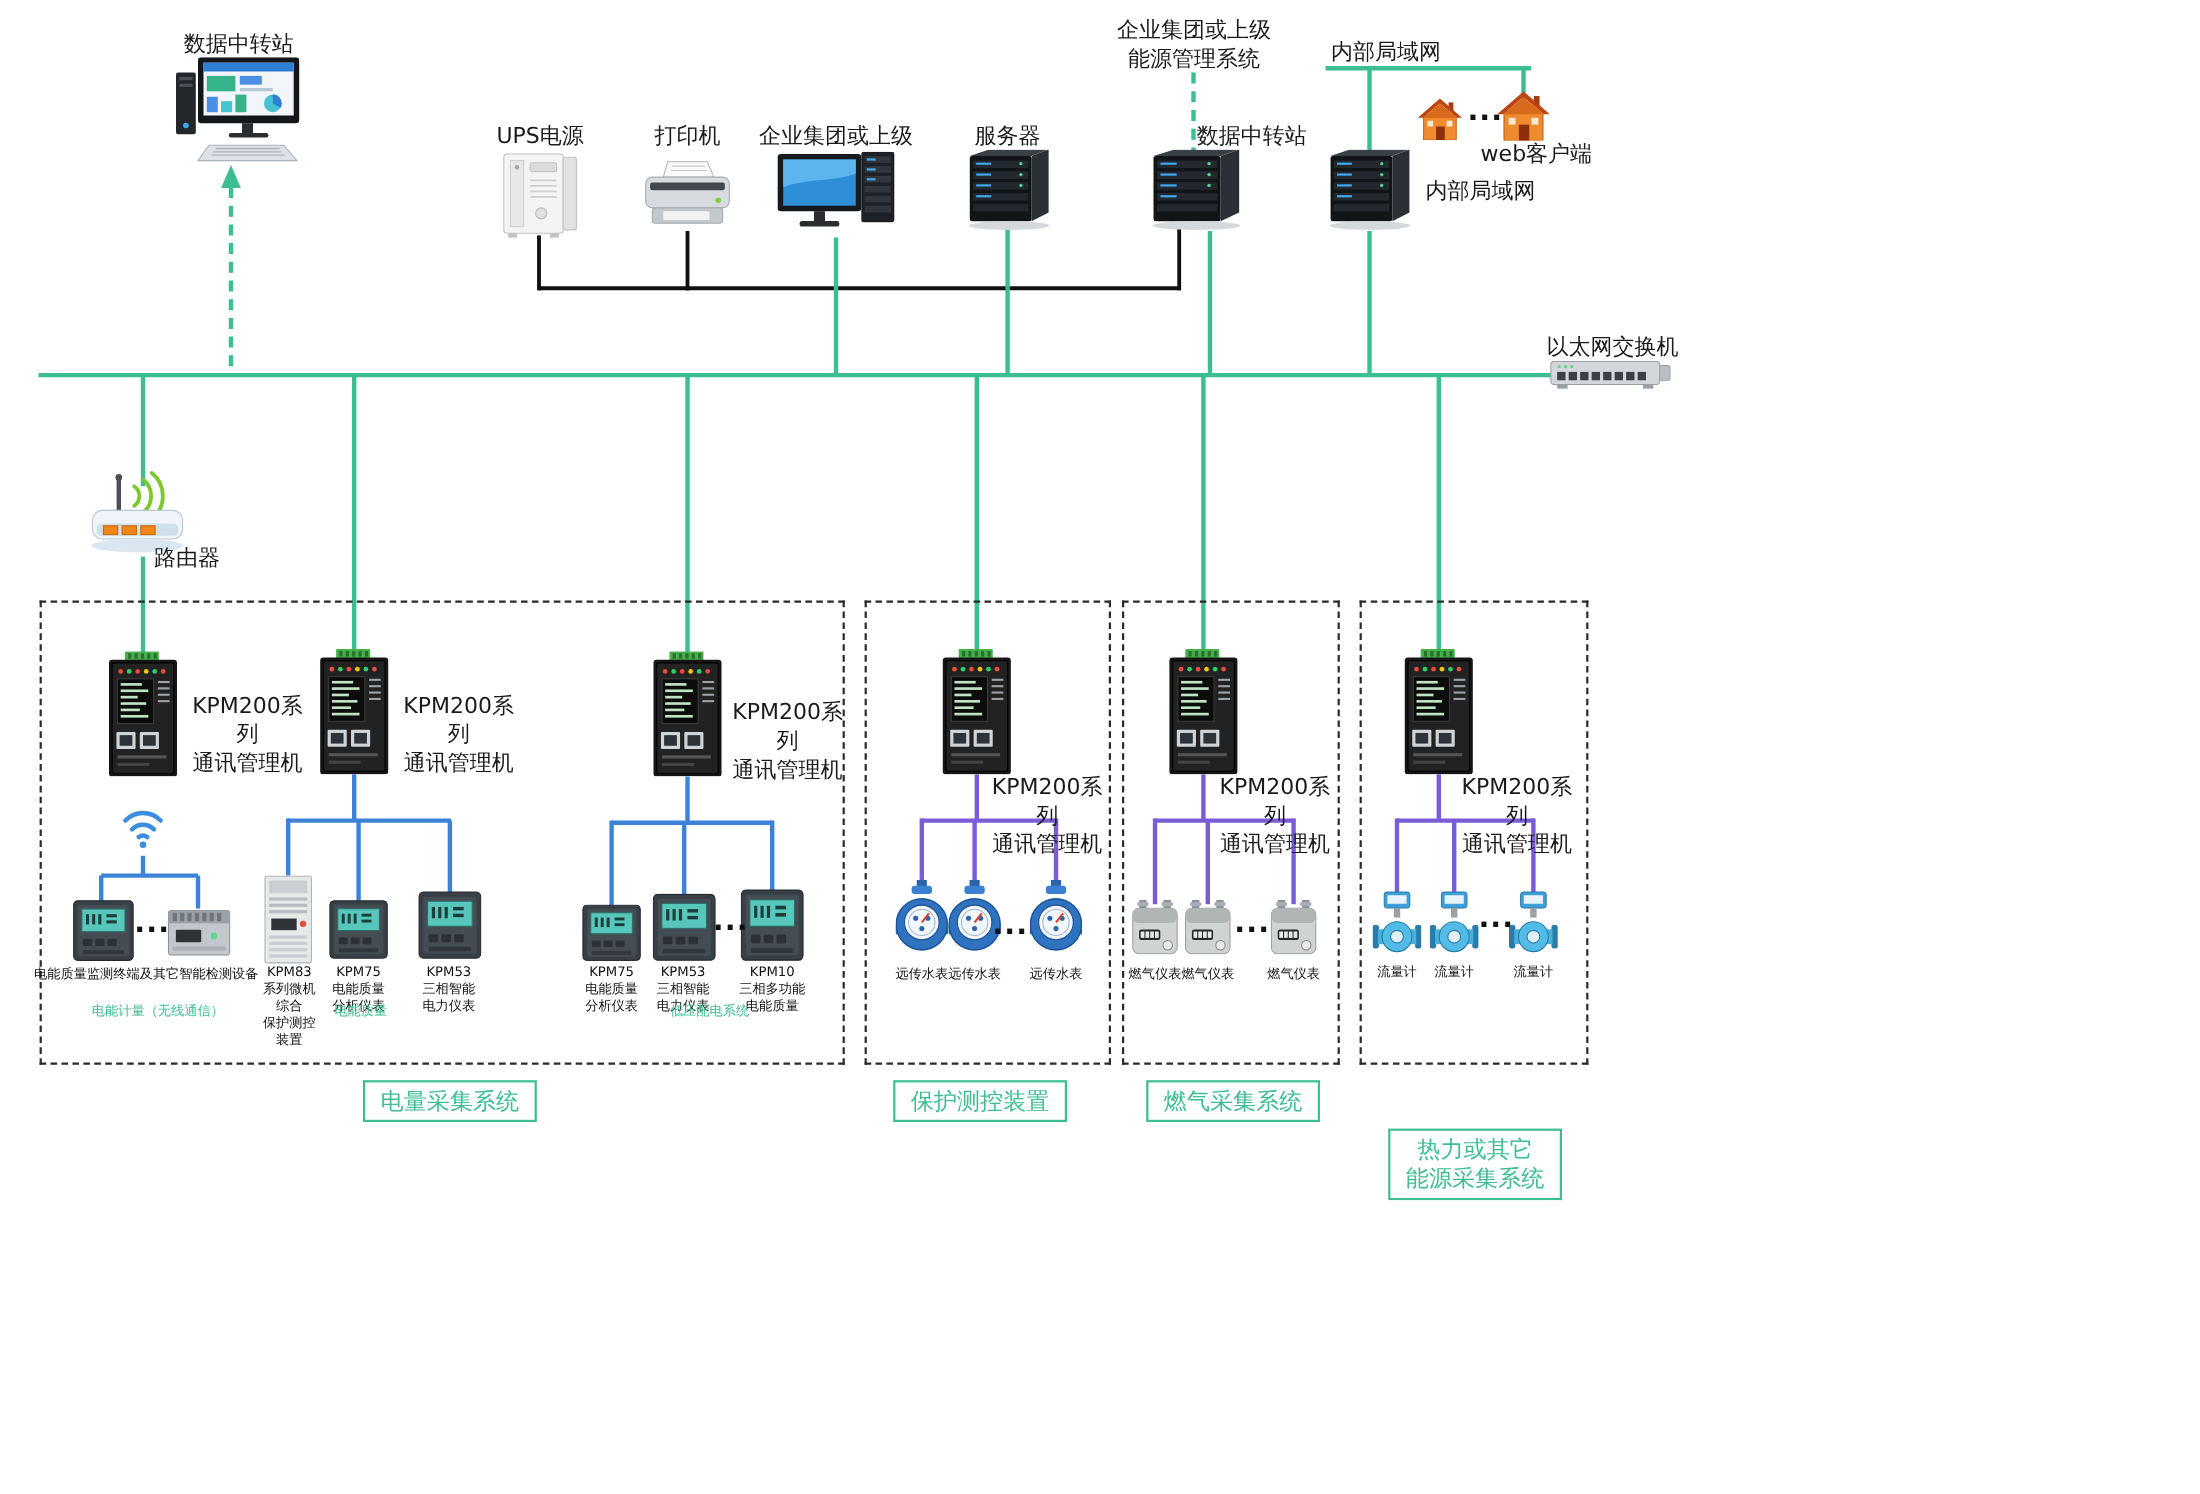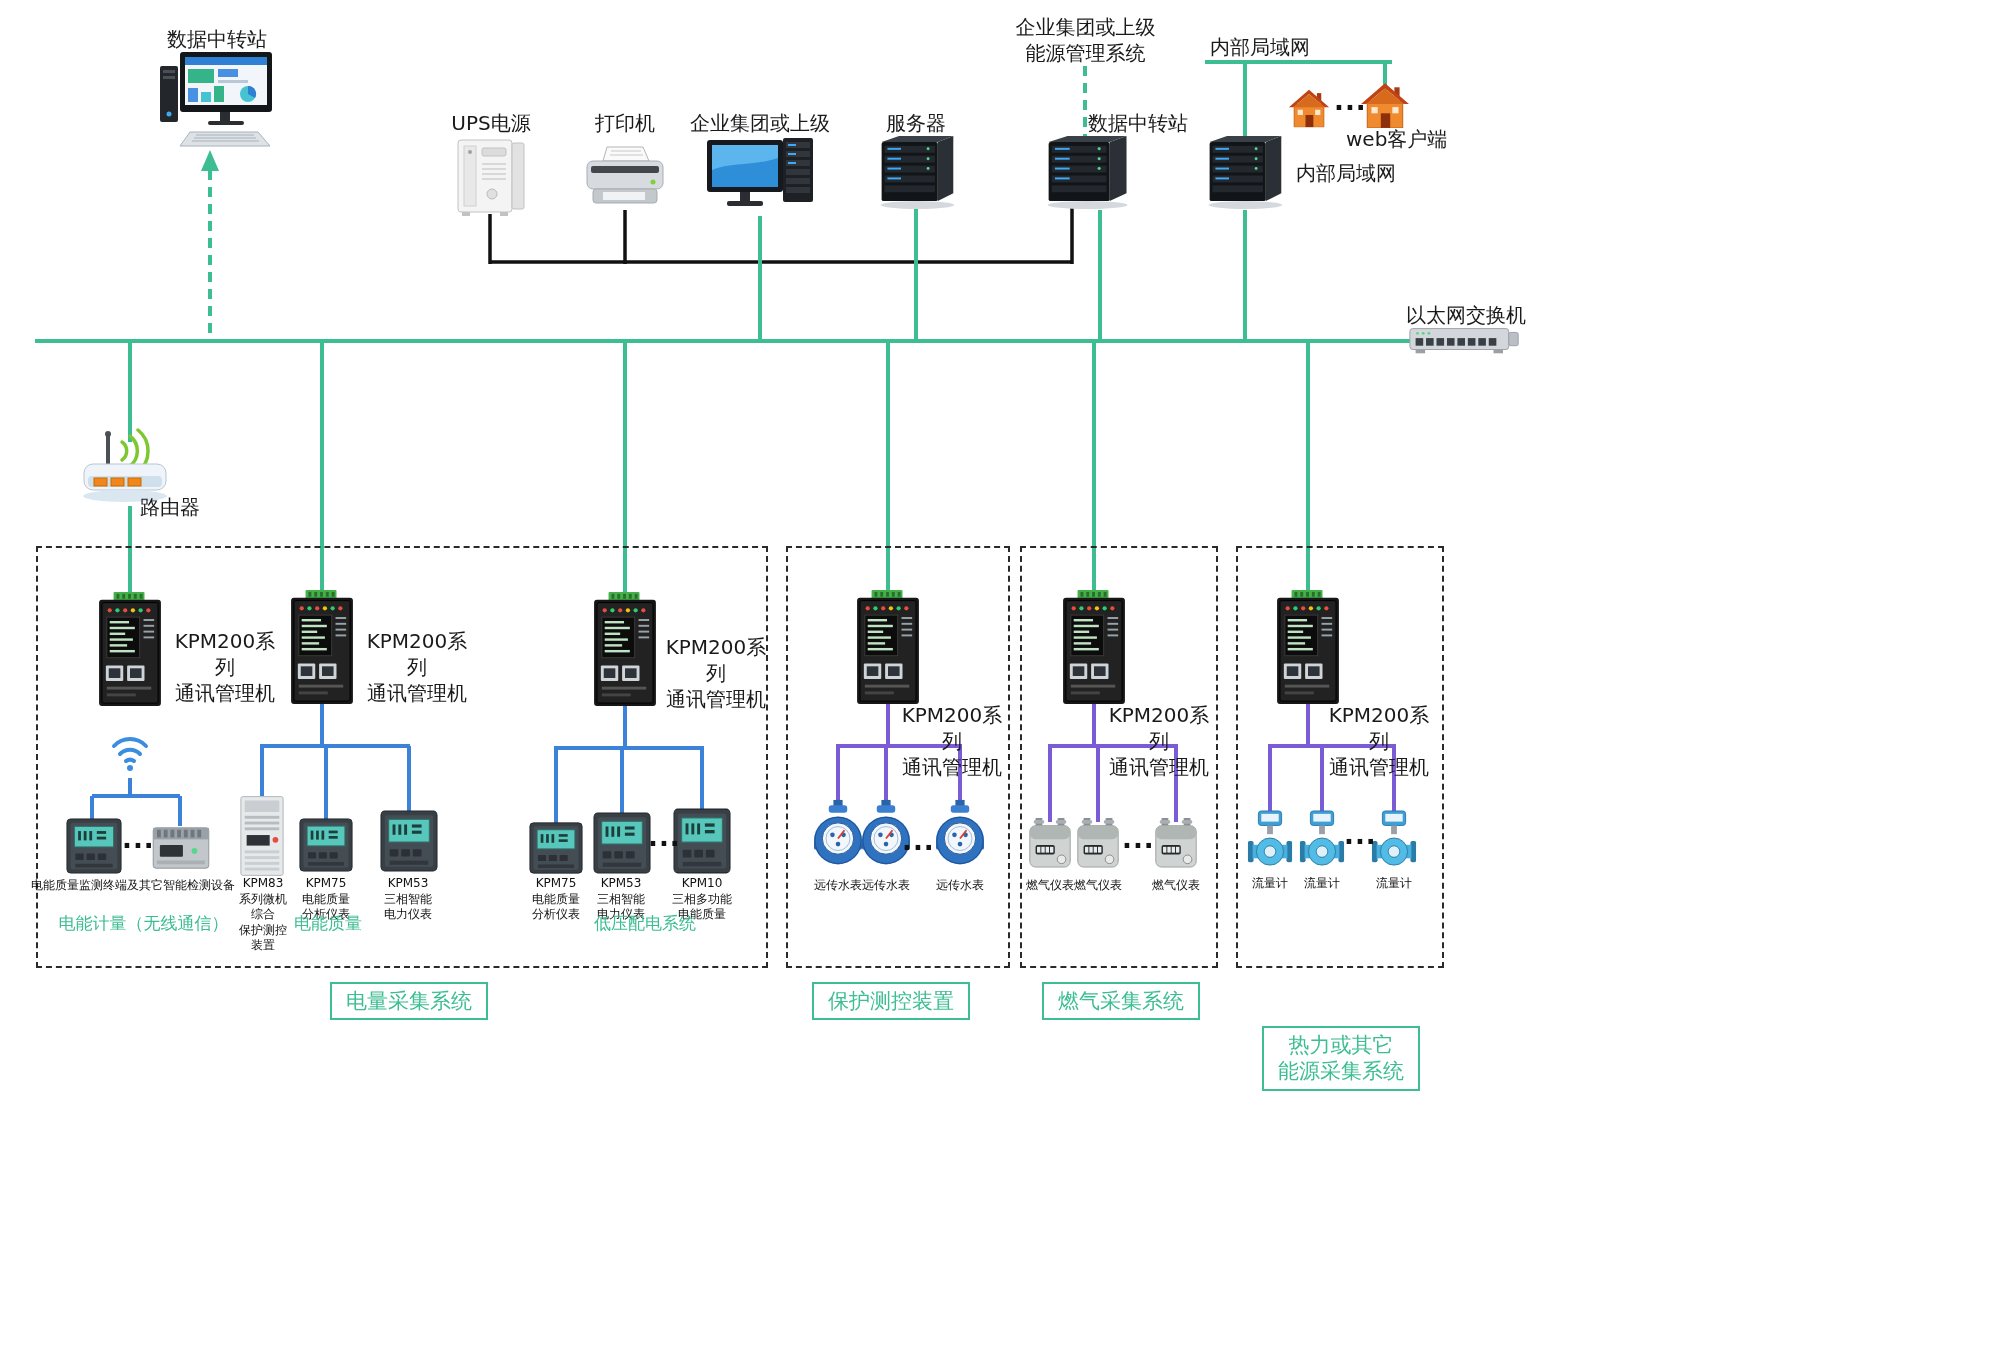--- a/index.html
+++ b/index.html
@@ -9,21 +9,21 @@
   .g{stroke:#3cbd92;stroke-width:4;fill:none;}
   .k{stroke:#111;stroke-width:3.5;fill:none;}
   .b{stroke:#3b82d8;stroke-width:4;fill:none;}
   .p{stroke:#7a5cd6;stroke-width:4;fill:none;}
   .dash{stroke-dasharray:10 7;}
   .dev{position:absolute;}
   .dev svg{display:block;width:100%;height:100%;}
   .lbl{position:absolute;font-size:20px;line-height:1.3;text-align:center;white-space:pre-line;}
   .lbl-left{text-align:left;}
   .cap{position:absolute;font-size:12px;line-height:1.3;text-align:center;white-space:pre-line;color:#111;}
-  .sub{position:absolute;font-size:17px;line-height:1.3;text-align:center;color:#3cbd92;white-space:pre-line;}
+  .sub{position:absolute;font-size:12px;line-height:1.3;text-align:center;color:#3cbd92;white-space:pre-line;}
   .dots{position:absolute;font-size:26px;font-weight:bold;color:#111;letter-spacing:1px;}
   .dbox{position:absolute;border:2px dashed #2a2a2a;}
   .tbox{position:absolute;border:2px solid #3cbd92;color:#3cbd92;font-size:21px;line-height:1.25;
         padding:4px 14px;text-align:center;white-space:pre-line;background:#fff;}
 </style>
 </head>
 <body>
 
 <div class="canvas">
 

